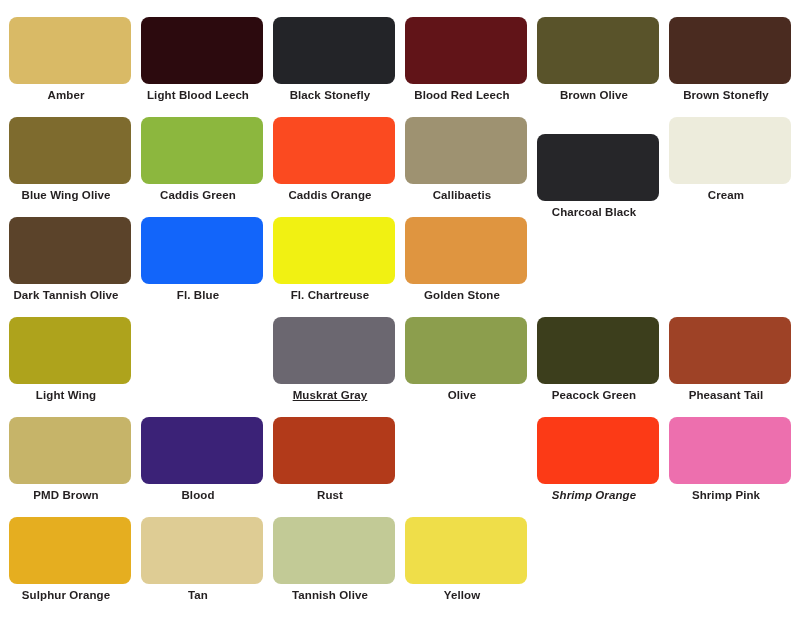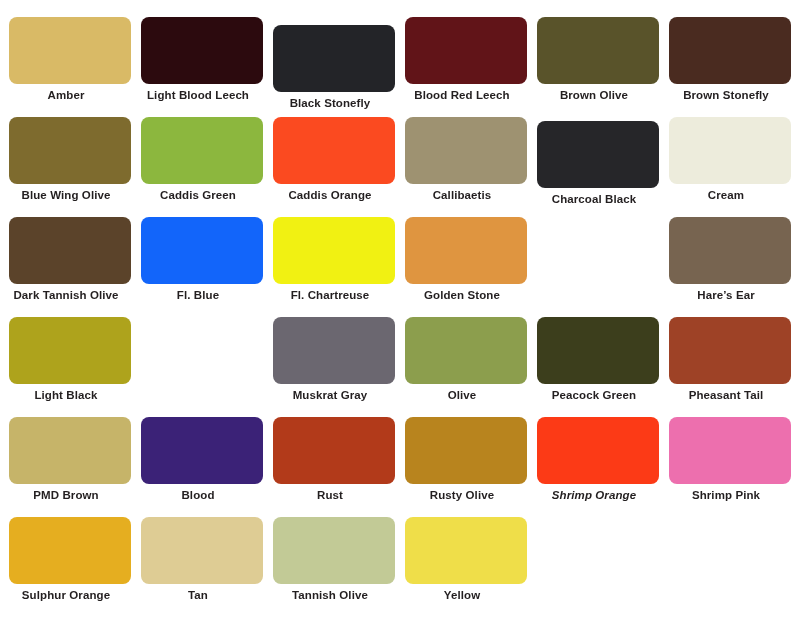--- a/index.html
+++ b/index.html
@@ -57,21 +57,21 @@
 <div id="swatch-chart">
   <div class="swatch-grid">
       <div class="swatch-cell" style="left: 0px; top: 0px;">
         <div class="swatch-chip" style="background: rgb(217, 186, 102); width: 122px; height: 67px; border-radius: 8px;"></div>
         <div class="swatch-label" style="color: rgb(35, 31, 32);">Amber</div>
       </div>
       <div class="swatch-cell" style="left: 132px; top: 0px;">
         <div class="swatch-chip" style="background: rgb(44, 10, 14); width: 122px; height: 67px; border-radius: 8px;"></div>
         <div class="swatch-label" style="color: rgb(35, 31, 32);">Light Blood Leech</div>
       </div>
-      <div class="swatch-cell" style="left: 264px; top: 8px;">
+      <div class="swatch-cell" style="left: 264px; top: 0px;">
         <div class="swatch-chip" style="background: rgb(35, 36, 40); width: 122px; height: 67px; border-radius: 8px;"></div>
         <div class="swatch-label" style="color: rgb(35, 31, 32);">Black Stonefly</div>
       </div>
       <div class="swatch-cell" style="left: 396px; top: 0px;">
         <div class="swatch-chip" style="background: rgb(97, 20, 24); width: 122px; height: 67px; border-radius: 8px;"></div>
         <div class="swatch-label" style="color: rgb(35, 31, 32);">Blood Red Leech</div>
       </div>
       <div class="swatch-cell" style="left: 528px; top: 0px;">
         <div class="swatch-chip" style="background: rgb(89, 83, 42); width: 122px; height: 67px; border-radius: 8px;"></div>
         <div class="swatch-label" style="color: rgb(35, 31, 32);">Brown Olive</div>
@@ -89,21 +89,21 @@
         <div class="swatch-label" style="color: rgb(35, 31, 32);">Caddis Green</div>
       </div>
       <div class="swatch-cell" style="left: 264px; top: 100px;">
         <div class="swatch-chip" style="background: rgb(251, 74, 32); width: 122px; height: 67px; border-radius: 8px;"></div>
         <div class="swatch-label" style="color: rgb(35, 31, 32);">Caddis Orange</div>
       </div>
       <div class="swatch-cell" style="left: 396px; top: 100px;">
         <div class="swatch-chip" style="background: rgb(158, 146, 113); width: 122px; height: 67px; border-radius: 8px;"></div>
         <div class="swatch-label" style="color: rgb(35, 31, 32);">Callibaetis</div>
       </div>
-      <div class="swatch-cell" style="left: 528px; top: 104px;">
+      <div class="swatch-cell" style="left: 528px; top: 117px;">
         <div class="swatch-chip" style="background: rgb(38, 38, 41); width: 122px; height: 67px; border-radius: 8px;"></div>
         <div class="swatch-label" style="color: rgb(35, 31, 32);">Charcoal Black</div>
       </div>
       <div class="swatch-cell" style="left: 660px; top: 100px;">
         <div class="swatch-chip" style="background: rgb(237, 236, 220); width: 122px; height: 67px; border-radius: 8px;"></div>
         <div class="swatch-label" style="color: rgb(35, 31, 32);">Cream</div>
       </div>
       <div class="swatch-cell" style="left: 0px; top: 200px;">
         <div class="swatch-chip" style="background: rgb(91, 67, 42); width: 122px; height: 67px; border-radius: 8px;"></div>
         <div class="swatch-label" style="color: rgb(35, 31, 32);">Dark Tannish Olive</div>
@@ -113,31 +113,27 @@
         <div class="swatch-label" style="color: rgb(35, 31, 32);">Fl. Blue</div>
       </div>
       <div class="swatch-cell" style="left: 264px; top: 200px;">
         <div class="swatch-chip" style="background: rgb(241, 241, 18); width: 122px; height: 67px; border-radius: 8px;"></div>
         <div class="swatch-label" style="color: rgb(35, 31, 32);">Fl. Chartreuse</div>
       </div>
       <div class="swatch-cell" style="left: 396px; top: 200px;">
         <div class="swatch-chip" style="background: rgb(223, 149, 64); width: 122px; height: 67px; border-radius: 8px;"></div>
         <div class="swatch-label" style="color: rgb(35, 31, 32);">Golden Stone</div>
       </div>
-      <div class="swatch-cell" style="left: 660px; top: 200px;">
-        <div class="swatch-chip" style="background: rgb(119, 100, 80); width: 122px; height: 67px; border-radius: 8px;"></div>
-        <div class="swatch-label" style="color: rgb(35, 31, 32);">Hare’s Ear</div>
-      </div>
       <div class="swatch-cell" style="left: 0px; top: 300px;">
         <div class="swatch-chip" style="background: rgb(174, 163, 28); width: 122px; height: 67px; border-radius: 8px;"></div>
-        <div class="swatch-label" style="color: rgb(35, 31, 32);">Light Black</div>
+        <div class="swatch-label" style="color: rgb(35, 31, 32);">Light Wing</div>
       </div>
       <div class="swatch-cell" style="left: 264px; top: 300px;">
         <div class="swatch-chip" style="background: rgb(107, 103, 112); width: 122px; height: 67px; border-radius: 8px;"></div>
-        <div class="swatch-label" style="color: rgb(35, 31, 32);">Muskrat Gray</div>
+        <div class="swatch-label" style="color: rgb(35, 31, 32); text-decoration: underline;">Muskrat Gray</div>
       </div>
       <div class="swatch-cell" style="left: 396px; top: 300px;">
         <div class="swatch-chip" style="background: rgb(140, 158, 77); width: 122px; height: 67px; border-radius: 8px;"></div>
         <div class="swatch-label" style="color: rgb(35, 31, 32);">Olive</div>
       </div>
       <div class="swatch-cell" style="left: 528px; top: 300px;">
         <div class="swatch-chip" style="background: rgb(60, 62, 28); width: 122px; height: 67px; border-radius: 8px;"></div>
         <div class="swatch-label" style="color: rgb(35, 31, 32);">Peacock Green</div>
       </div>
       <div class="swatch-cell" style="left: 660px; top: 300px;">
@@ -148,24 +144,20 @@
         <div class="swatch-chip" style="background: rgb(198, 180, 105); width: 122px; height: 67px; border-radius: 8px;"></div>
         <div class="swatch-label" style="color: rgb(35, 31, 32);">PMD Brown</div>
       </div>
       <div class="swatch-cell" style="left: 132px; top: 400px;">
         <div class="swatch-chip" style="background: rgb(59, 34, 119); width: 122px; height: 67px; border-radius: 8px;"></div>
         <div class="swatch-label" style="color: rgb(35, 31, 32);">Blood</div>
       </div>
       <div class="swatch-cell" style="left: 264px; top: 400px;">
         <div class="swatch-chip" style="background: rgb(178, 58, 26); width: 122px; height: 67px; border-radius: 8px;"></div>
         <div class="swatch-label" style="color: rgb(35, 31, 32);">Rust</div>
-      </div>
-      <div class="swatch-cell" style="left: 396px; top: 400px;">
-        <div class="swatch-chip" style="background: rgb(184, 132, 30); width: 122px; height: 67px; border-radius: 8px;"></div>
-        <div class="swatch-label" style="color: rgb(35, 31, 32);">Rusty Olive</div>
       </div>
       <div class="swatch-cell" style="left: 528px; top: 400px; font-style: italic;">
         <div class="swatch-chip" style="background: rgb(252, 58, 22); width: 122px; height: 67px; border-radius: 8px;"></div>
         <div class="swatch-label" style="color: rgb(35, 31, 32);">Shrimp Orange</div>
       </div>
       <div class="swatch-cell" style="left: 660px; top: 400px;">
         <div class="swatch-chip" style="background: rgb(237, 111, 174); width: 122px; height: 67px; border-radius: 8px;"></div>
         <div class="swatch-label" style="color: rgb(35, 31, 32);">Shrimp Pink</div>
       </div>
       <div class="swatch-cell" style="left: 0px; top: 500px;">

